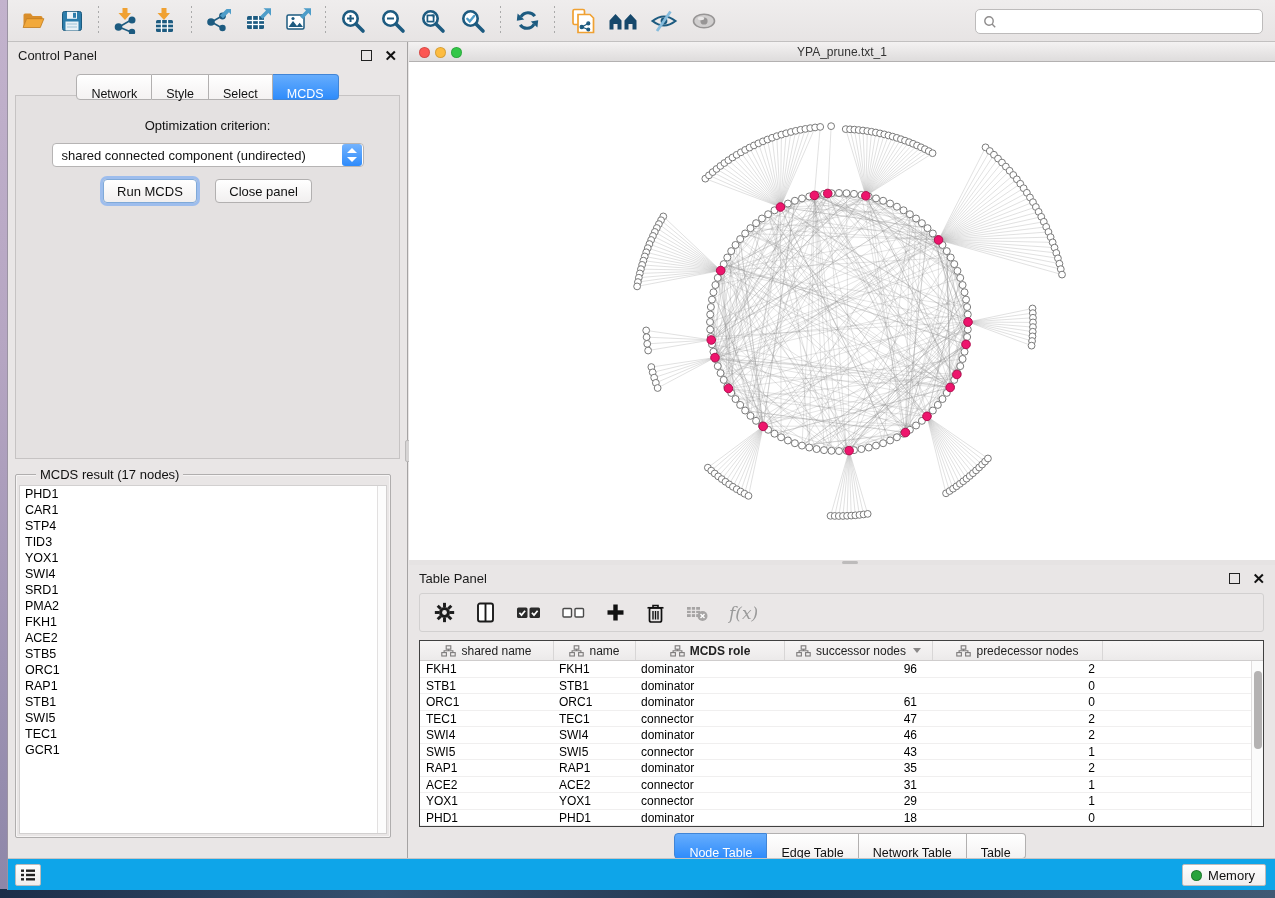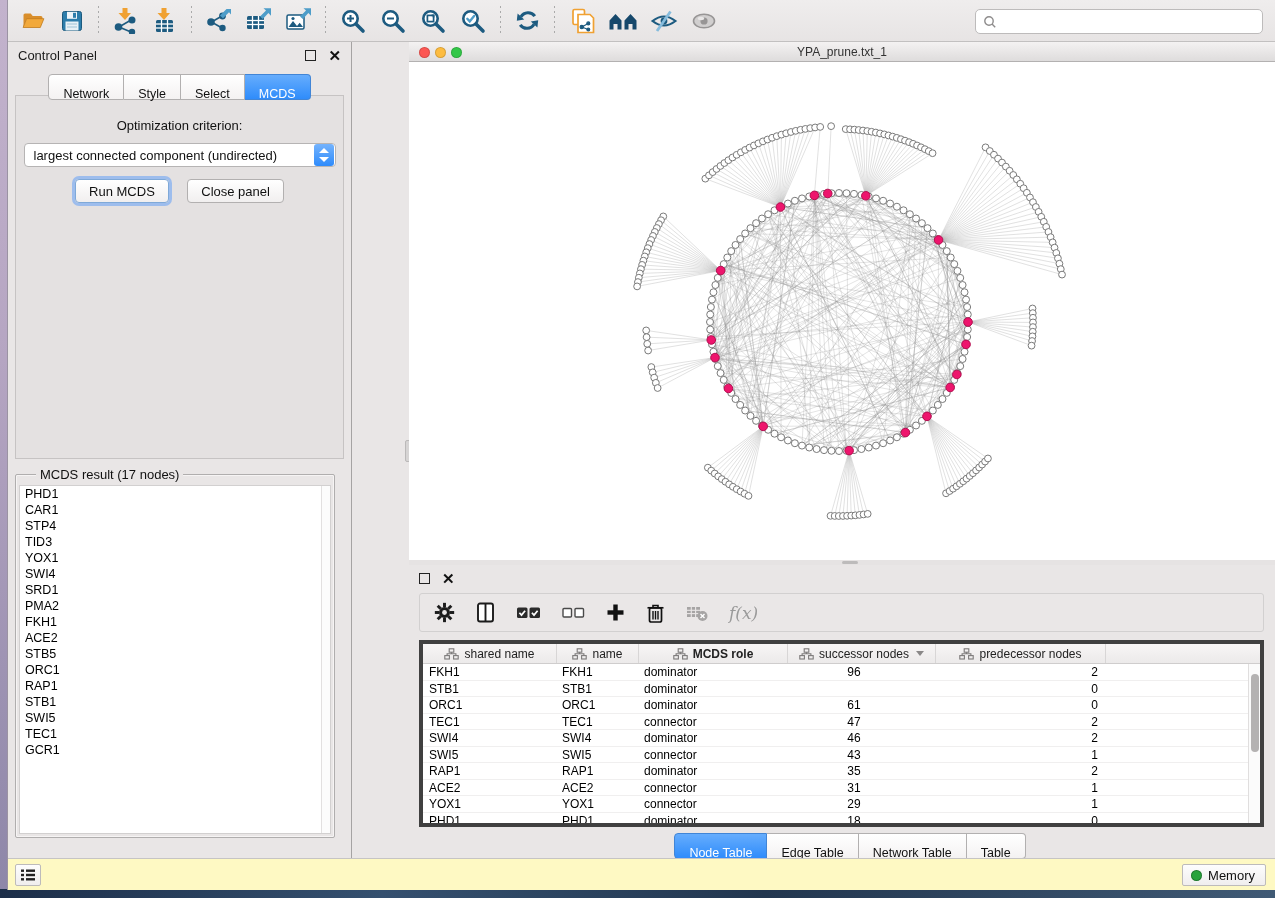--- a/index.html
+++ b/index.html
@@ -23,21 +23,21 @@
   .tb-sep { width:1px; height:30px; margin:0 7px;
     background-image:linear-gradient(#aaa 40%, rgba(0,0,0,0) 0%);
     background-size:1px 5px; background-repeat:repeat-y; }
   .icon svg { display:block; }
   #search-box { position:absolute; right:12px; top:9px; width:288px; height:25px;
     background:#fff; border:1px solid #bdbbbb; border-radius:5px;
     display:flex; align-items:center; padding-left:6px; }
   #search-box input { border:none; outline:none; flex:1; font-size:13px; background:transparent; }
 
   
-  #control-panel { position:absolute; left:0; top:42px; width:344px; bottom:32px;
+  #control-panel { position:absolute; left:0; top:42px; width:400px; bottom:32px;
     background:#e9e6e6; border-right:1px solid #a5a3a3; }
   .panel-header { height:26px; display:flex; align-items:center; padding:0 10px; }
   .panel-title { font-size:13px; color:#1a1a1a; flex:1; }
   .float-btn { width:11px; height:11px; border:1.5px solid #222; background:transparent;
     margin-right:12px; }
   .close-btn { font-size:15px; font-weight:bold; color:#111; background:none; border:none;
     line-height:11px; }
   .seg { display:inline-flex; }
   .seg button { font-size:12.5px; height:22px; padding:12px 14px; color:#111;
     background:linear-gradient(#ffffff,#f4f2f2); border:1px solid #b2b0b0; border-left:none; }
@@ -90,42 +90,42 @@
     background:#d6d4d4; border:1px solid #bbb9b9; border-radius:2px; }
 
   
   #table-panel { position:absolute; left:0; top:523px; right:0; bottom:0; background:#e9e6e6; }
   #tp-toolbar { position:absolute; left:10px; right:11px; top:28px; height:39px;
     background:#eae7e7; border:1px solid #d2d0d0; border-radius:3px;
     display:flex; align-items:center; padding-left:14px; gap:21px; }
   .tp-btn { background:none; border:none; display:flex; align-items:center; height:30px; }
   #fx-label { font-family:"DejaVu Serif",serif; font-style:italic; font-size:17px; color:#9a9a9a; }
   #node-table { position:absolute; left:10px; right:11px; top:75px; height:187px;
-    background:#fff; border:4px solid #404040; overflow:hidden; }
+    background:#fff; border:1px solid #404040; overflow:hidden; }
   #nt-header { display:flex; height:20px; background:linear-gradient(#f7f5f5,#eceaea);
     border-bottom:1px solid #cfcdcd; }
   .th { display:flex; align-items:center; justify-content:center; gap:5px;
     border-right:1px solid #d8d6d6; font-size:12px; color:#222; position:relative; }
   .th .sort { width:0; height:0; border-left:4px solid transparent; border-right:4px solid transparent;
     border-top:5px solid #8a8888; margin-left:2px; }
   .tr { display:flex; height:16.5px; border-bottom:1px solid #f0efef; }
   .td { font-size:12px; color:#000; line-height:16px; white-space:nowrap; overflow:hidden; }
   .td:nth-child(1) { padding-left:6px; }
   .td:nth-child(2) { padding-left:5px; }
   .td:nth-child(3) { padding-left:5px; }
-  .td:nth-child(4) { text-align:center; padding-right:16px; }
+  .td:nth-child(4) { text-align:right; padding-right:16px; }
   .td:nth-child(5) { text-align:right; padding-right:8px; }
   #nt-scrollbar { position:absolute; right:0; top:20px; bottom:0; width:12px; background:#fbfbfb;
     border-left:1px solid #e0dede; }
   #nt-thumb { position:absolute; left:1.5px; width:8px; top:10px; height:78px;
     background:#b4b2b2; border-radius:4px; }
   #tp-tabs-row { position:absolute; left:16px; right:0; top:268px; text-align:center;border-radius:6px; }
 
   
-  #status-bar { position:absolute; left:0; bottom:0; right:0; height:32px; background:#fef9c3;
+  #status-bar { position:absolute; left:0; bottom:0; right:0; height:32px; background:#0ea5e9;
     border-top:1px solid #c6c4c4; }
   #list-mode-btn { position:absolute; left:7px; top:5px; width:26px; height:22px;
     background:linear-gradient(#fdfdfd,#f0eeee); border:1px solid #bdbbbb; border-radius:2px;
     display:flex; align-items:center; justify-content:center; }
   #memory-btn { position:absolute; right:9px; top:5px; height:22px; padding:0 10px 0 8px;
     background:linear-gradient(#fdfdfd,#f0eeee); border:1px solid #bdbbbb; border-radius:2px;
     font-size:13px; color:#111; display:flex; align-items:center; gap:6px; }
   #memory-dot { width:11px; height:11px; border-radius:50%; }
 </style>
 </head>
@@ -340,21 +340,21 @@
       <span class="seg">
           <button>Network</button>
           <button>Style</button>
           <button>Select</button>
           <button class="selected">MCDS</button>
         </span>
     </div>
     <div id="cp-inner">
       <div id="opt-label">Optimization criterion:</div>
       <div id="opt-select">
-        <span class="val">largest connected component (undirected)</span>
+        <span class="val">shared connected component (undirected)</span>
         <span id="opt-stepper">
             <span class="up"></span>
             <span class="dn"></span>
           </span>
       </div>
       <div id="cp-buttons">
         <button class="push-btn focused">Run MCDS</button>
         <button class="push-btn">Close panel</button>
       </div>
     </div>
@@ -1166,20 +1166,21 @@
             <circle cx="302.25541913233747" cy="277.9533300238485" r="4.3"></circle>
           </g>
         </svg>
     </div>
     <div id="h-splitter">
         <span class="grip"></span>
       </div>
 
     <div id="table-panel">
       <div class="panel-header">
+        <span class="panel-title">Table Panel</span>
         <button class="float-btn"></button>
         <button class="close-btn">✕</button>
       </div>
       <div id="tp-toolbar">
         <span style="display:flex;align-items:center;gap:21px;">
             <button class="tp-btn">
               <span class="icon">
                 <svg width="21" height="21" viewBox="0 0 20 20">
                   <g fill="#1c1c1c">
                     <rect x="8.6" y="0.8" width="2.8" height="4.2"></rect>

